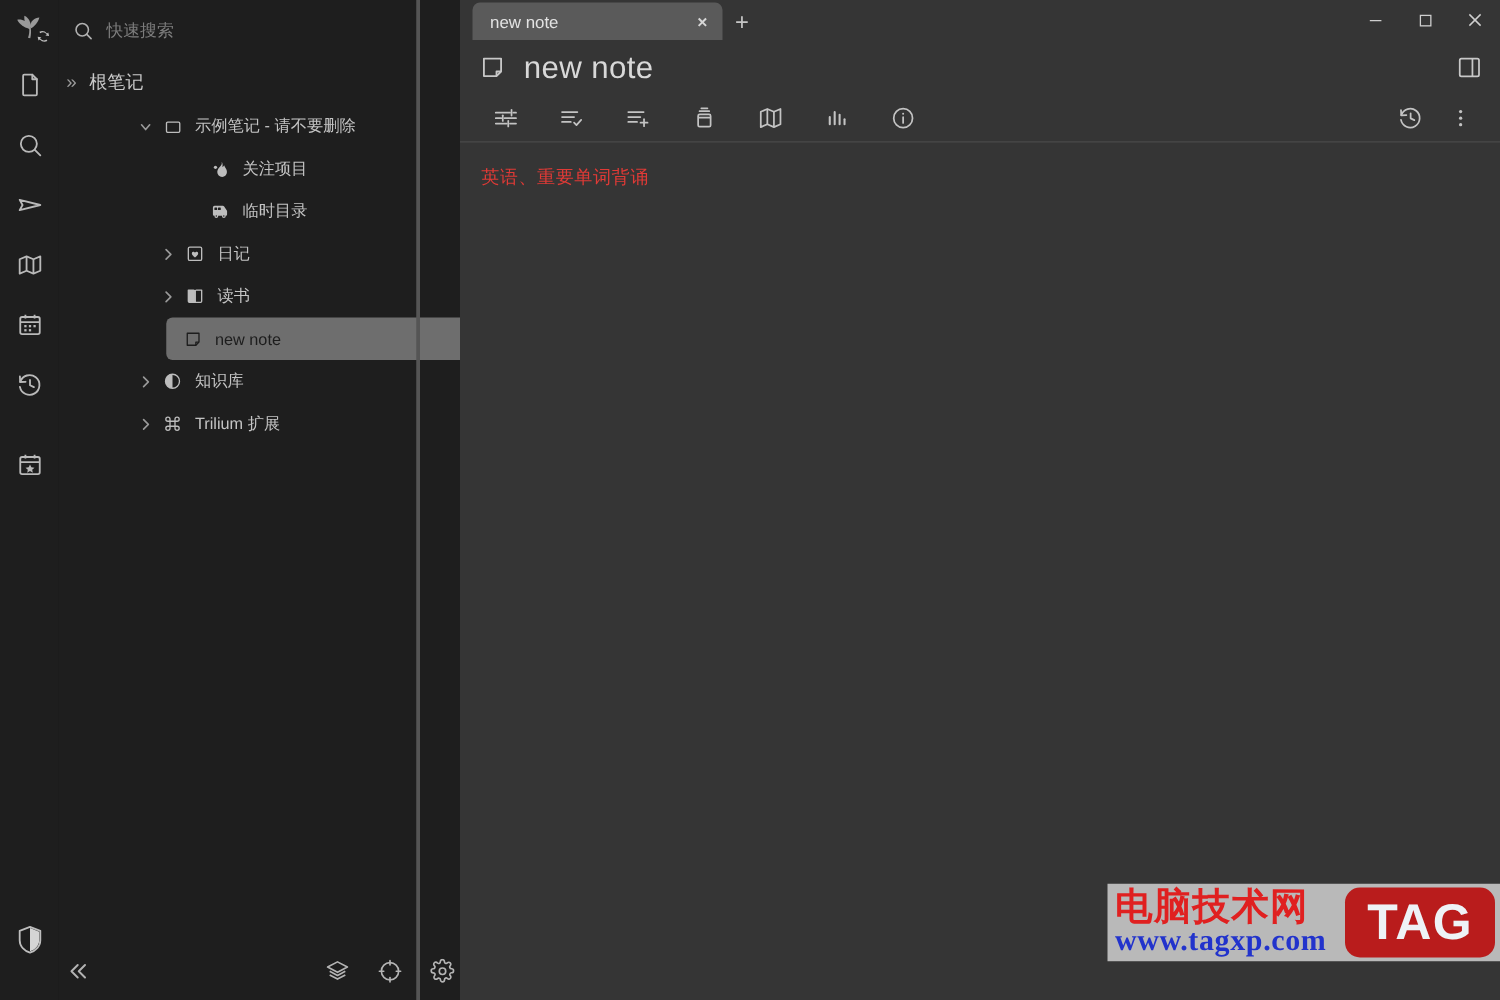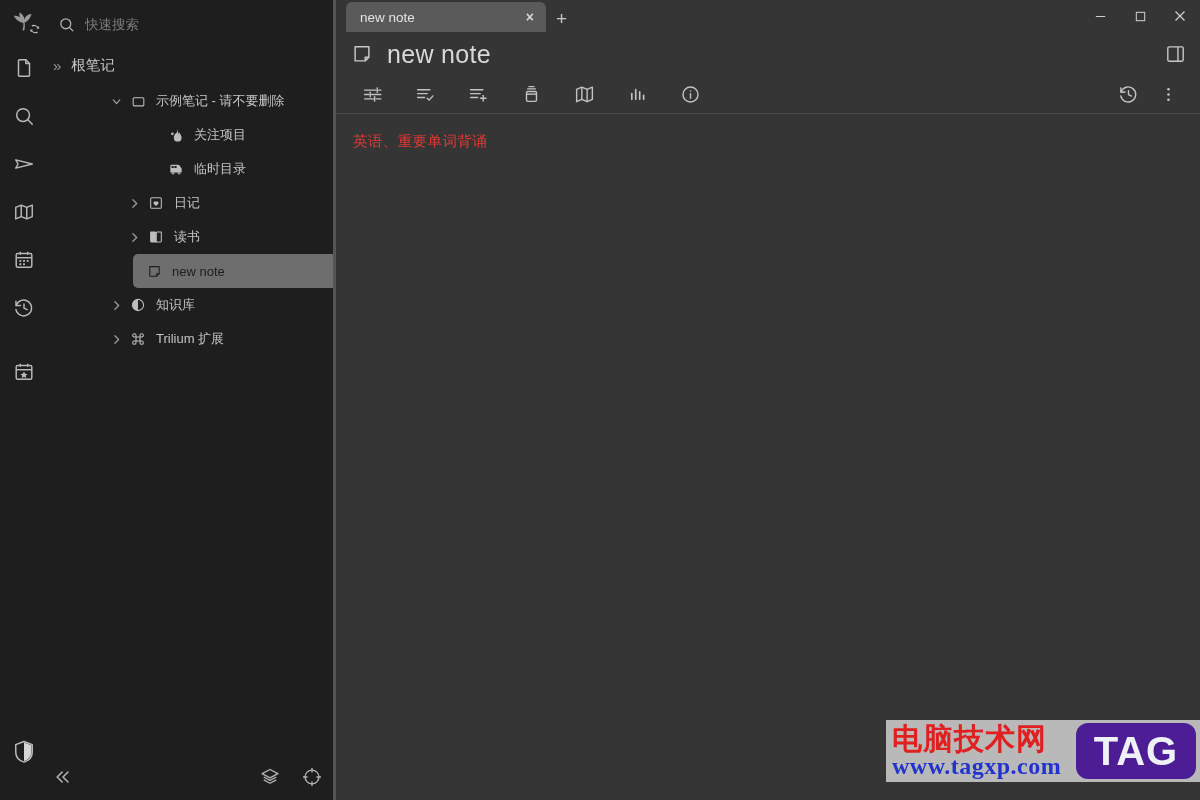--- a/index.html
+++ b/index.html
@@ -2,21 +2,21 @@
 <html><head>
 <meta charset="utf-8">
 <style>
   * { box-sizing: border-box; margin: 0; padding: 0; }
   html, body {
     width: 1200px; height: 800px;
     background: #1e1e1e;
     font-family: "Liberation Sans", "DejaVu Sans", sans-serif;
     overflow: hidden;
   }
-  .app { position: relative; width: 1200px; height: 756px; display: flex; }
+  .app { position: relative; width: 1200px; height: 756px; display: flex; gap: 32px; }
 
   
   .left-col {
     width: 333px; height: 800px;
     background: #1e1e1e;
     display: flex; flex-direction: row;
     position: relative;
   }
   .rail {
     width: 47px; height: 800px;
@@ -164,41 +164,41 @@
     position: relative;
     overflow: hidden;
   }
   .content-line {
     font-size: 14.5px; font-weight: normal;
     letter-spacing: 0.4px;
   }
 
   
   .watermark {
-    position: absolute; right: 0; bottom: 18px;
+    position: absolute; right: 0; bottom: 31px;
     width: 314px; height: 62px;
     background: #b9b9b9;
     display: flex; align-items: center;
     overflow: hidden;
   }
   .wm-text { padding-left: 6px; }
   .wm-cn {
     color: #e02020; font-size: 30px; font-weight: bold;
     font-family: "DejaVu Sans", sans-serif; line-height: 1.05;
     letter-spacing: 1px;
   }
   .wm-url {
     color: #2233cc; font-size: 24px; font-weight: bold;
     font-family: "Liberation Serif", serif; line-height: 1.05;
     letter-spacing: 0.5px;
   }
   .wm-badge {
     position: absolute; right: 4px; top: 3px;
     width: 120px; height: 56px; border-radius: 12px;
-    background: #4c1d95;
+    background: #b91c1c;
     display: flex; align-items: center; justify-content: center;
     color: #eef2f6; font-size: 40px; font-weight: bold;
     font-family: "Liberation Sans", sans-serif; letter-spacing: 1px;
   }
 </style>
 </head>
 <body>
 
 <div class="app">
 

